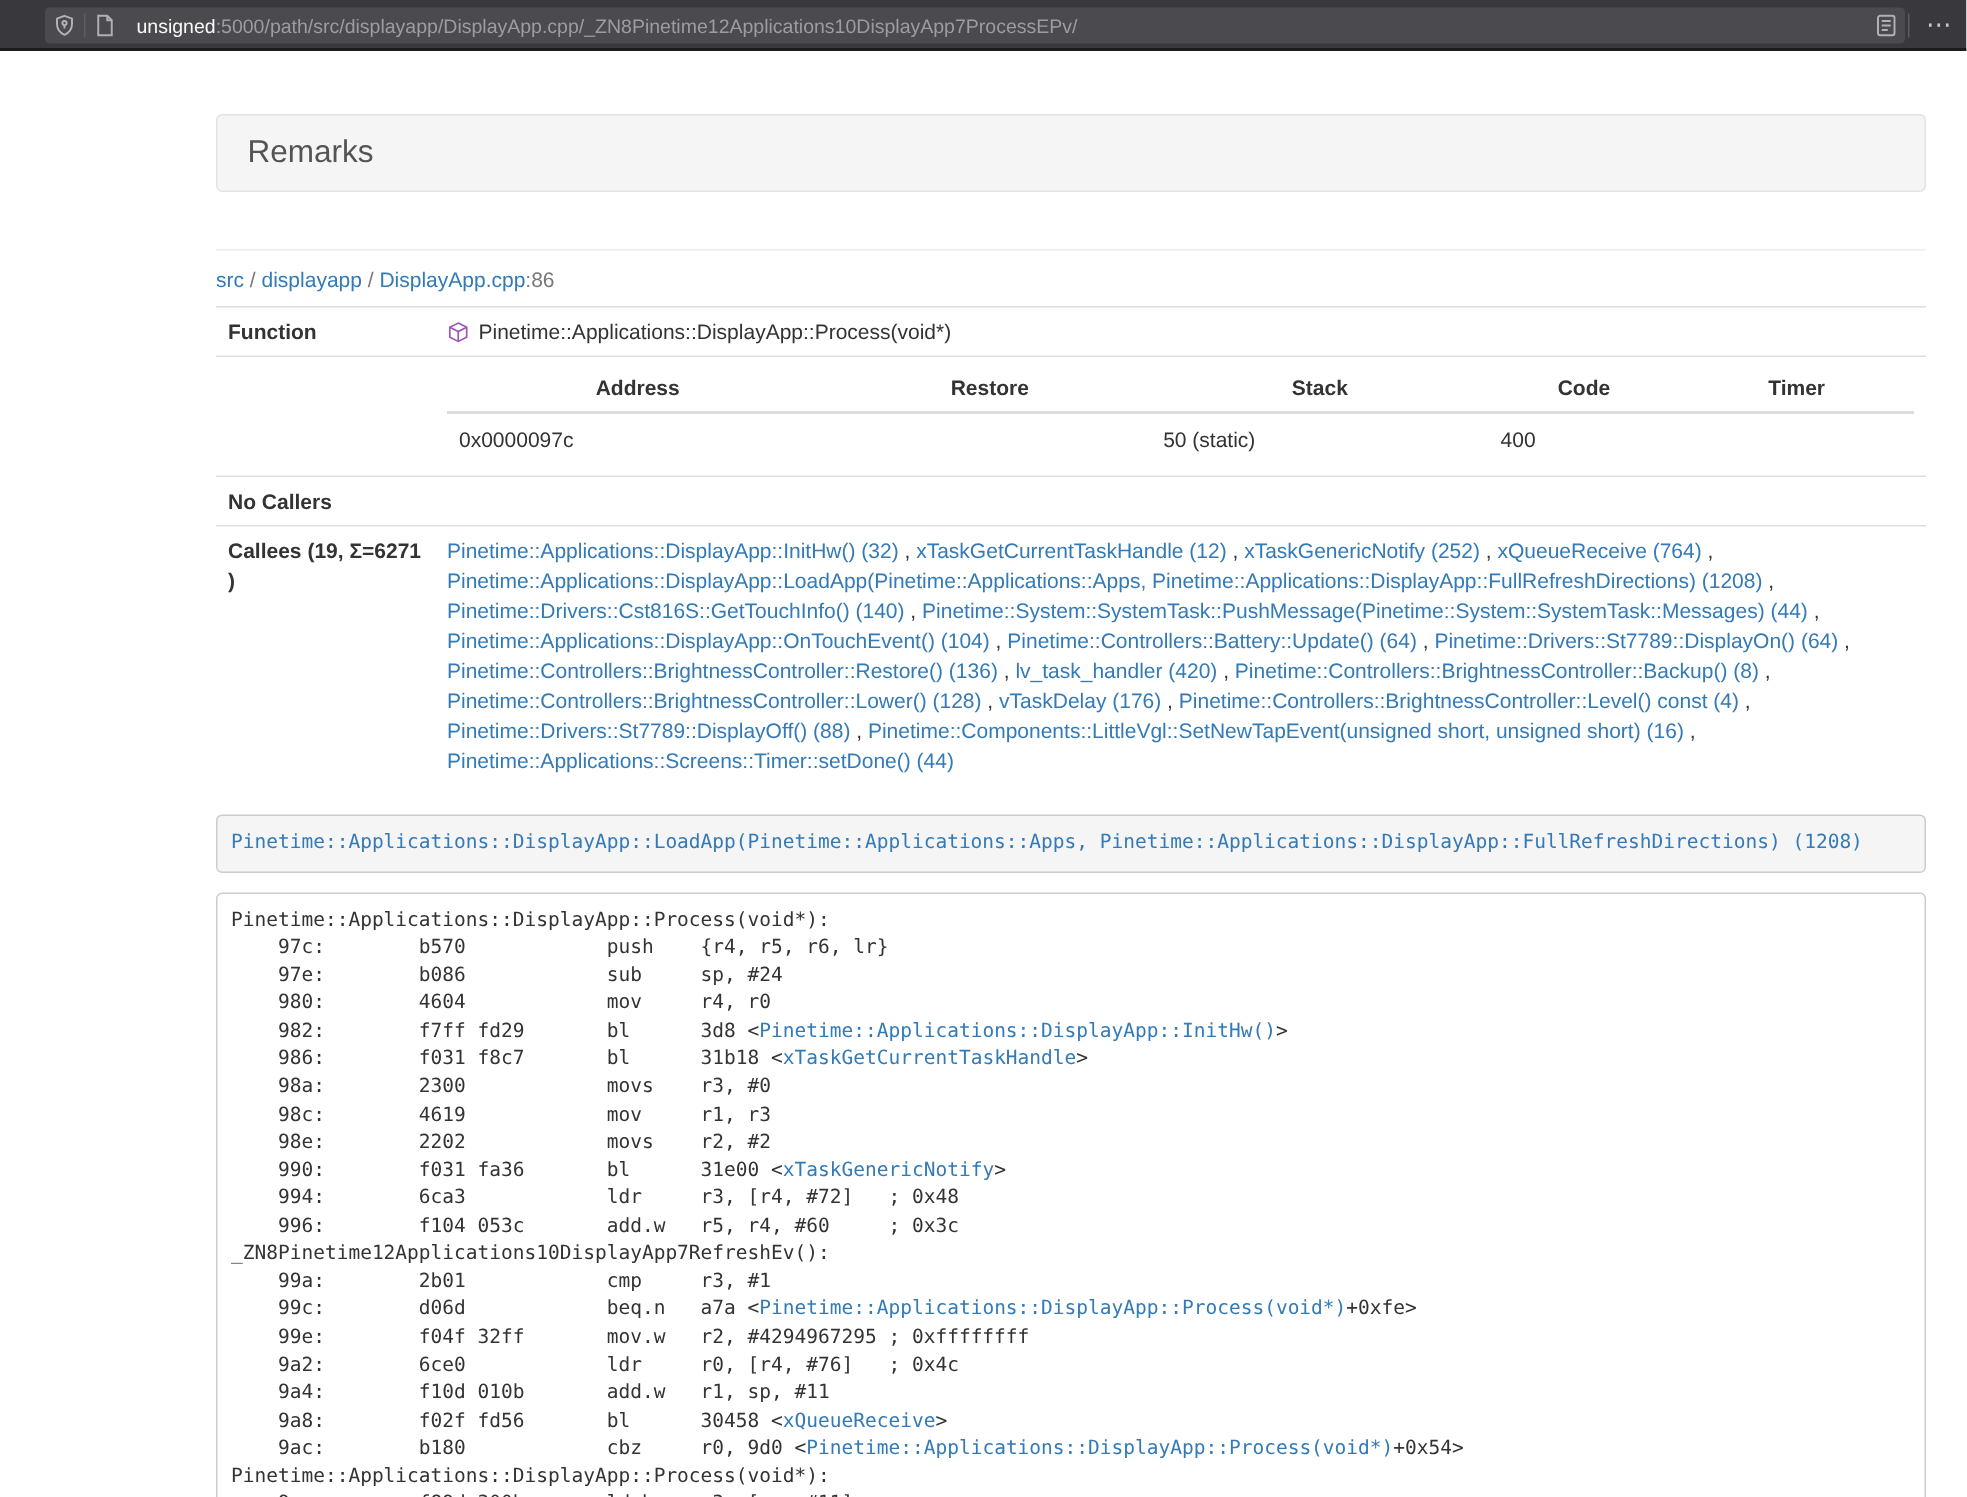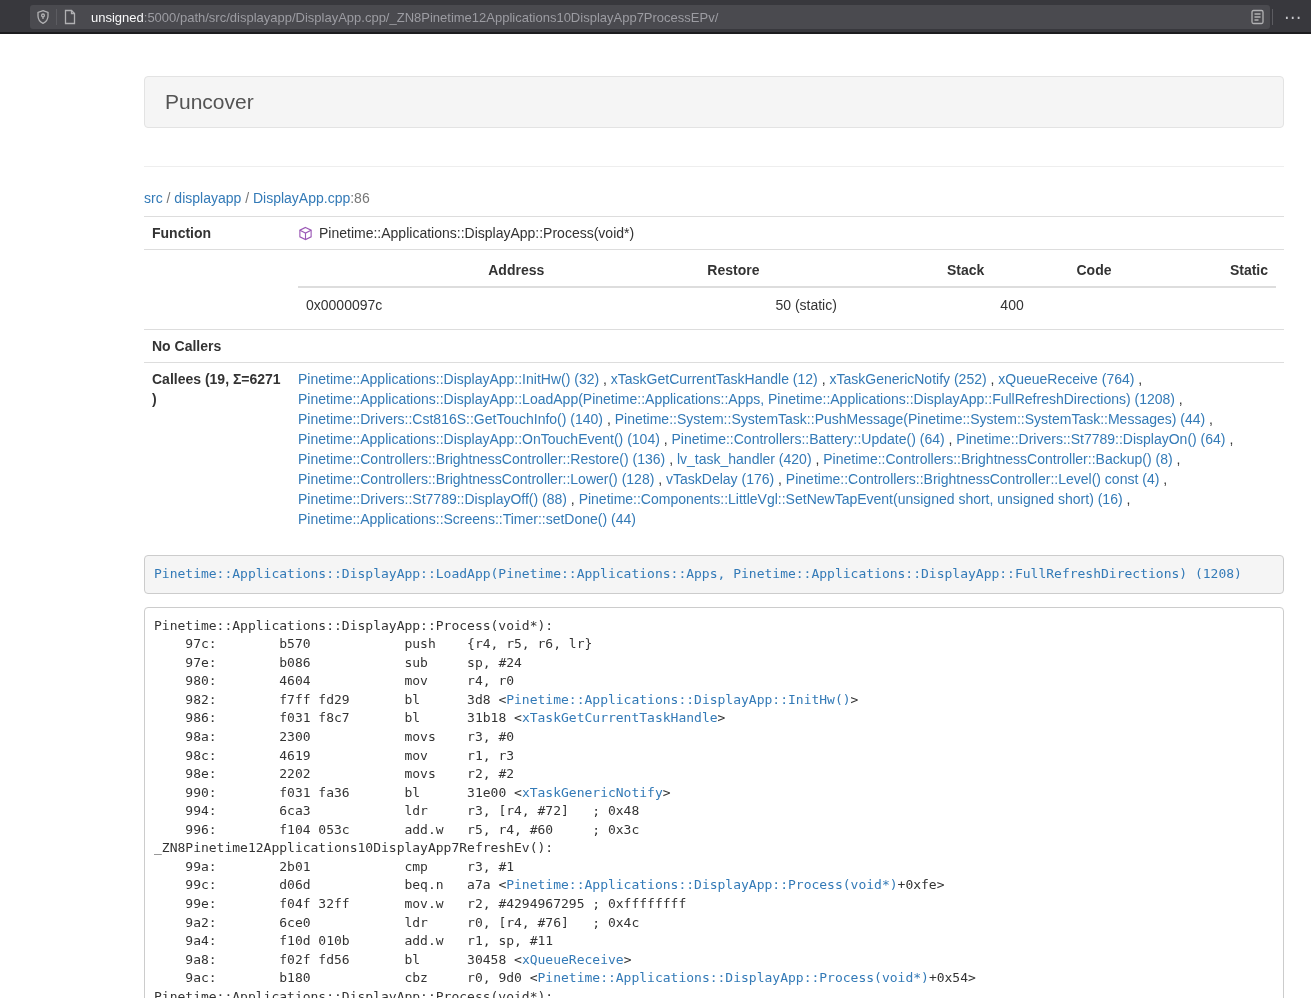--- a/index.html
+++ b/index.html
@@ -20,33 +20,33 @@
   .chrome .ellipsis { position:absolute; right:4px; top:5px; width:28px; height:24px;
     color:#c8c8cc; font-size:17px; letter-spacing:1px; display:flex;
     align-items:center; justify-content:center; }
   .chrome .sep2 { position:absolute; right:38px; top:9px; }
 
   
   .content { position:absolute; left:144px; top:36px; width:1140px; }
   .well { margin-top:40px; background:#f5f5f5; border:1px solid #e3e3e3;
     border-radius:4px; padding:13px 20px; font-size:21px; color:#545454; }
   .rule { border:none; border-top:1px solid #eee; margin-top:38px; }
-  .crumbs { margin-top:23px; font-size:14px; color:#777; }
+  .crumbs { margin-top:11px; font-size:14px; color:#777; }
   .crumbs a { color:#337ab7; text-decoration:none; }
   .bc-sep, .bc-suffix { color:#777; }
 
   table.main { width:100%; border-collapse:collapse; margin-top:10px;
     font-size:14px; color:#333; }
   table.main > tbody > tr > th, table.main > tbody > tr > td {
     border-top:1px solid #ddd; padding:6px 8px; text-align:left;
     vertical-align:top; line-height:20px; }
   table.main > tbody > tr > th { width:146px; font-weight:bold; }
 
   table.inner { width:100%; border-collapse:collapse; font-size:14px; color:#333; }
-  table.inner th { font-weight:bold; text-align:right; padding:4px 8px 6px 8px;
+  table.inner th { font-weight:bold; text-align:center; padding:4px 8px 6px 8px;
     border-bottom:2px solid #ddd; line-height:20px; }
   table.inner td { padding:7px 8px 8px 8px; line-height:20px; }
   .col-address{width:26%}.col-remarks{width:22%}.col-stack{width:23%}
   .col-code{width:13%}.col-static{width:16%}
 
   .cube { display:inline-block; vertical-align:-3px; margin-right:6px; }
   .callees a { color:#337ab7; text-decoration:none; }
   .callee-sep { color:#333; }
 
   pre.sig { margin-top:20px; background:#f5f5f5; border:1px solid #ccc;
@@ -89,21 +89,21 @@
       </svg>
     </span>
   </div>
   <span class="vsep sep2"></span>
   <span class="ellipsis">⋯</span>
 </div>
 
 <div class="content">
 
   <div class="well">
-    <span>Puncover</span>
+    <span>Remarks</span>
   </div>
 
   <hr class="rule">
 
   <div class="crumbs"><a href="#">src</a><span class="bc-sep"> / </span><a href="#">displayapp</a><span class="bc-sep"> / </span><a href="#">DisplayApp.cpp</a><span class="bc-suffix">:86</span></div>
 
   <table class="main">
     <tbody>
       <tr>
         <th>Function</th>
@@ -120,21 +120,21 @@
       <tr>
         <th></th>
         <td>
           <table class="inner">
             <thead>
               <tr>
                 <th class="col-address">Address</th>
                 <th class="col-remarks">Restore</th>
                 <th class="col-stack">Stack</th>
                 <th class="col-code">Code</th>
-                <th class="col-static">Static</th>
+                <th class="col-static">Timer</th>
               </tr>
             </thead>
             <tbody>
               <tr>
                 <td>0x0000097c</td>
                 <td></td>
                 <td>50 (static)</td>
                 <td>400</td>
                 <td></td>
               </tr>

